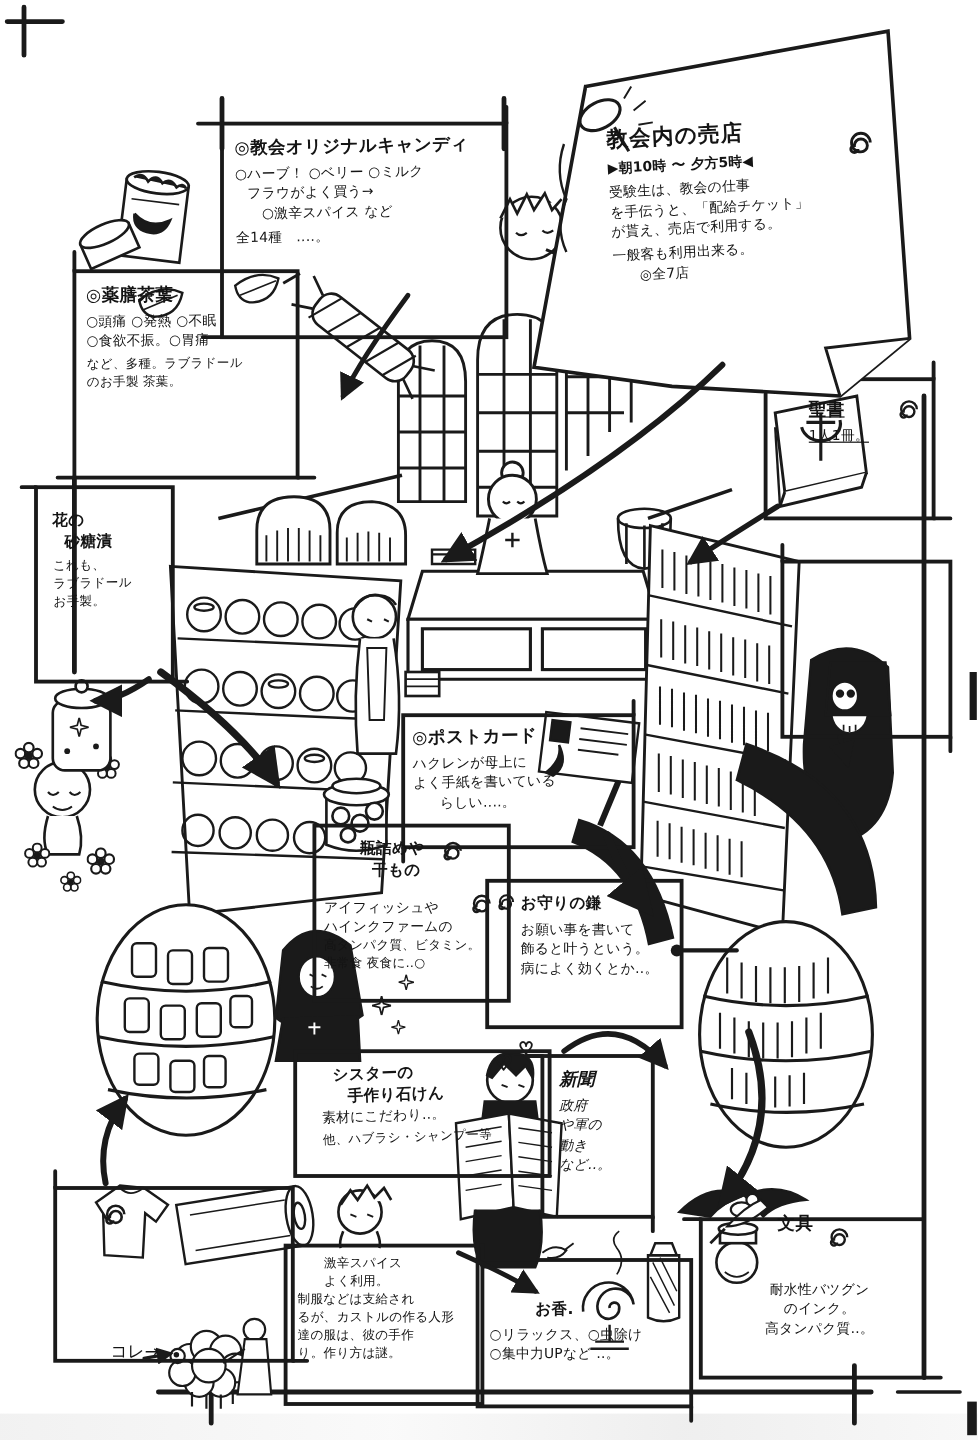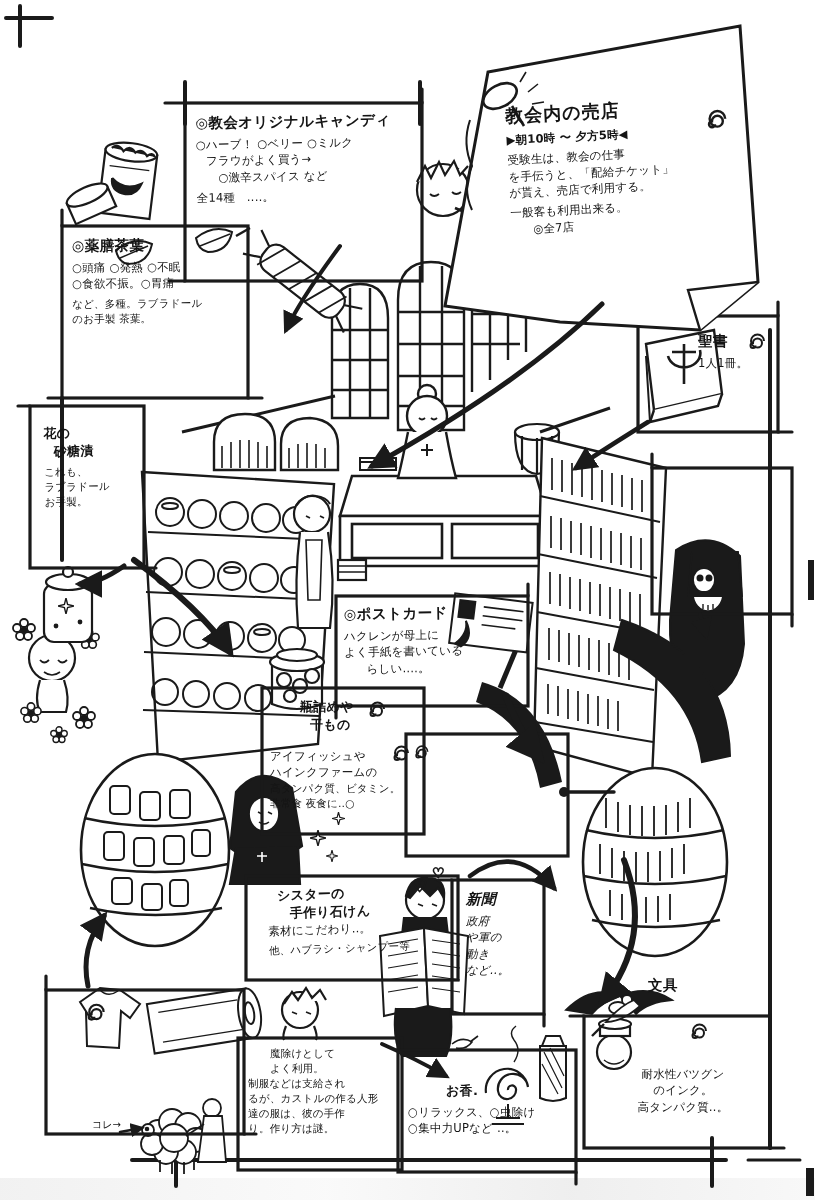--- a/index.html
+++ b/index.html
@@ -455,21 +455,21 @@
 <div class="note" style="left:508px;top:98px;width:235px;transform:rotate(-3deg);">
   <div class="paper-title">教会内の売店</div>
   <div class="l gap" style="font-weight:bold;">▶朝10時 〜 夕方5時◀</div>
   <div class="l gap">受験生は、教会の仕事</div>
   <div class="l">を手伝うと、「配給チケット」</div>
   <div class="l">が貰え、売店で利用する。</div>
   <div class="l gap">一般客も利用出来る。</div>
   <div class="l ind2">◎全7店</div>
 </div>
 
-<div class="note" style="left:698px;top:332px;width:76px;">
+<div class="note" style="left:674px;top:332px;width:76px;text-decoration:underline;">
   <div class="t">聖書</div>
   <div class="l gap">1人1冊。</div>
 </div>
 
 
 <div class="note" style="left:44px;top:424px;width:92px;transform:rotate(-1deg);">
   <div class="t2">花の</div>
   <div class="t2 ind1">砂糖漬</div>
   <div class="l gap sm">これも、</div>
   <div class="l sm">ラブラドール</div>
@@ -487,54 +487,60 @@
   <div class="t2">瓶詰めや</div>
   <div class="t2 ind1">干もの</div>
 </div>
 <div class="note" style="left:270px;top:748px;width:150px;">
   <div class="l">アイフィッシュや</div>
   <div class="l">ハインクファームの</div>
   <div class="l sm">高タンパク質、ビタミン。</div>
   <div class="l sm">非常食 夜食に‥○</div>
 </div>
 
+<div class="note" style="left:434px;top:744px;width:130px;">
+  <div class="t2">お守りの鎌</div>
+  <div class="l gap">お願い事を書いて</div>
+  <div class="l">飾ると叶うという。</div>
+  <div class="l">病によく効くとか‥。</div>
+</div>
 
 <div class="note" style="left:268px;top:884px;width:190px;transform:rotate(-2deg);">
   <div class="t2 ind1">シスターの</div>
   <div class="t2 ind2">手作り石けん</div>
   <div class="l">素材にこだわり‥。</div>
   <div class="l gap sm">他、ハブラシ・シャンプー等</div>
 </div>
 
 <div class="note" style="left:466px;top:890px;width:70px;font-style:italic;">
   <div class="t">新聞</div>
   <div class="l gap">政府</div>
   <div class="l">や軍の</div>
   <div class="l">動き</div>
   <div class="l">など‥。</div>
 </div>
 
-<div class="note sm" style="left:92px;top:1118px;font-size:10px;">コレ→</div>
+<div class="note sm" style="left:92px;top:1118px;font-size:14px;">コレ→</div>
 
 <div class="note" style="left:248px;top:1046px;width:150px;">
-  <div class="l sm ind2">魔除けとして</div>
+  <div class="l sm ind2">激辛スパイス</div>
   <div class="l sm ind2">よく利用。</div>
   <div class="l sm">制服などは支給され</div>
   <div class="l sm">るが、カストルの作る人形</div>
   <div class="l sm">達の服は、彼の手作</div>
   <div class="l sm">り。作り方は謎。</div>
 </div>
 
 <div class="note" style="left:408px;top:1082px;width:168px;">
   <div class="t2" style="padding-left:38px;">お香.</div>
   <div class="l gap">○リラックス、○虫除け</div>
   <div class="l">○集中力UPなど ‥。</div>
 </div>
 
-<div class="note" style="left:648px;top:976px;width:60px;">
+<div class="note" style="left:648px;top:1010px;width:60px;">
   <div class="t">文具</div>
 </div>
 <div class="note" style="left:598px;top:1066px;width:170px;text-align:center;">
   <div class="l">耐水性バツグン</div>
   <div class="l">のインク。</div>
   <div class="l">高タンパク質‥。</div>
 </div>
 
 </div>
 

